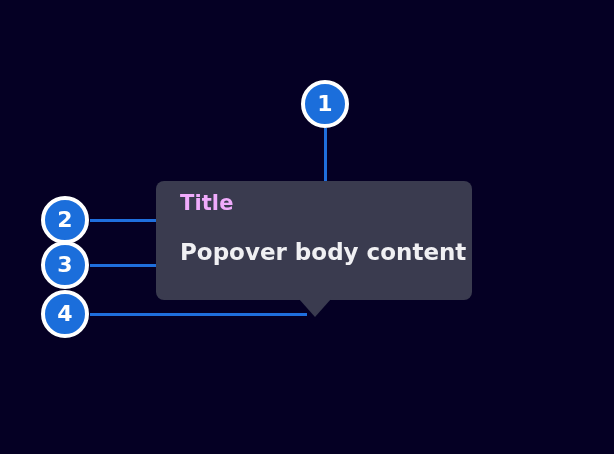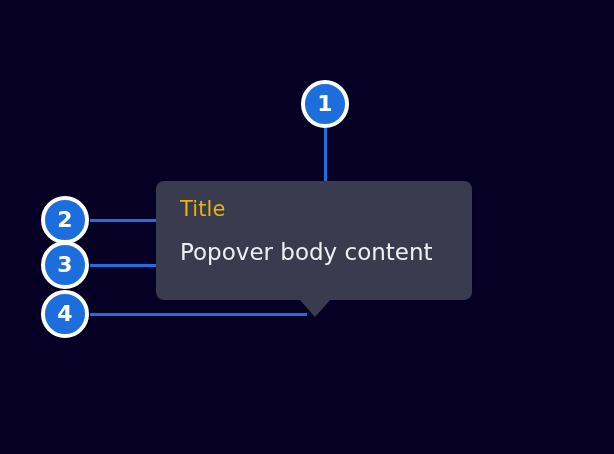--- a/index.html
+++ b/index.html
@@ -29,35 +29,35 @@
     width: 316px;
     height: 119px;
     background: #3a3b4f;
     border-radius: 8px;
     box-sizing: border-box;
   }
 
   .popover-title {
     position: absolute;
     left: 24px;
-    top: 18px;
+    top: 12px;
     font-size: 21px;
-    font-weight: normal;
-    color: #eab308;
+    font-weight: bold;
+    color: #f0abfc;
     letter-spacing: 0.1px;
     white-space: nowrap;
     line-height: 1;
   }
 
   .popover-body {
     position: absolute;
     left: 24px;
     top: 71px;
     font-size: 23px;
-    font-weight: normal;
+    font-weight: bold;
     color: #f0f0f3;
     white-space: nowrap;
     line-height: 1;
     transform: translateY(-50%);
   }
 
   
   .popover-arrow {
     position: absolute;
     left: 299px;

